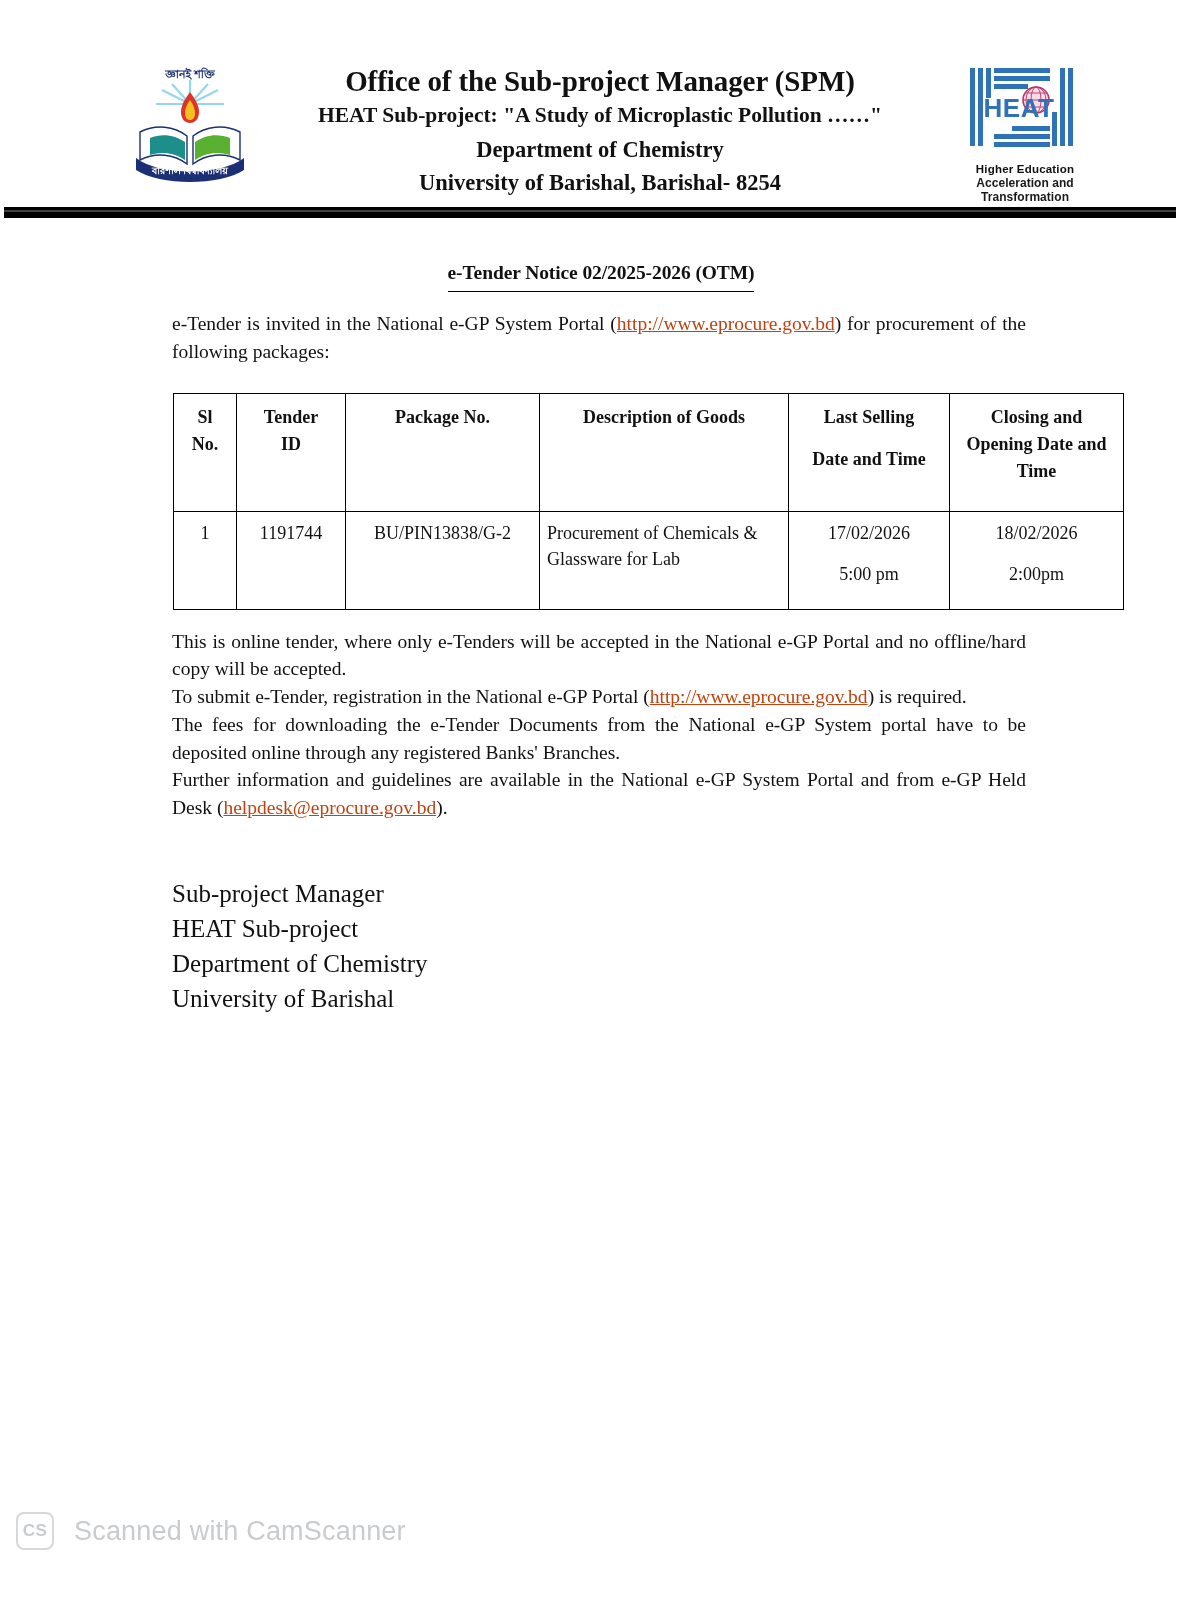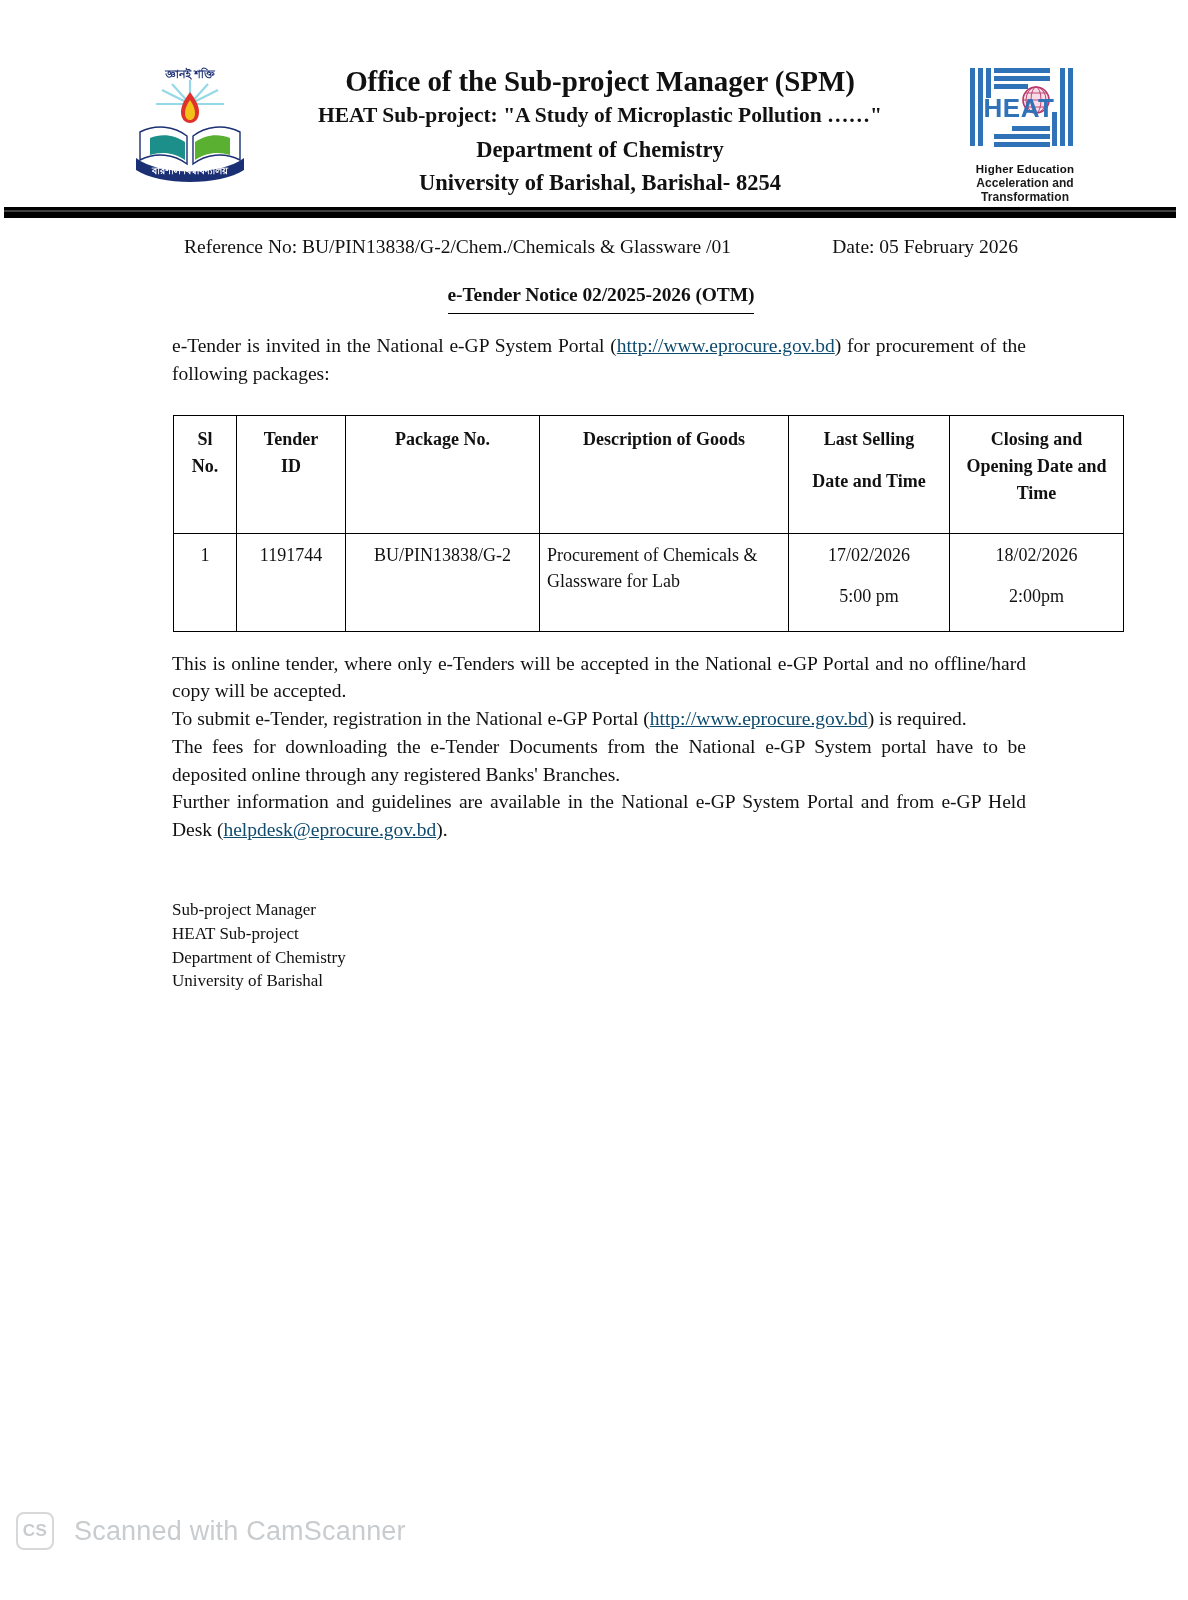--- a/index.html
+++ b/index.html
@@ -138,21 +138,21 @@
     padding-bottom: 8px;
   }
 
   .intro {
     margin-top: 26px;
     font-size: 19.5px;
     line-height: 1.42;
     text-align: justify;
     padding: 0 6px 0 2px;
   }
-  .link { color: #0c4a6e; }
+  .link { color: #c2410c; }
 
   
   table.tender {
     margin-top: 28px;
     margin-left: 3px;
     border-collapse: collapse;
     width: 858px;
     table-layout: fixed;
   }
   table.tender th,
@@ -188,21 +188,21 @@
     margin-top: 18px;
     font-size: 19.5px;
     line-height: 1.42;
     padding: 0 6px 0 2px;
   }
   .notes p { margin: 0; text-align: justify; }
   .notes p.last-line { text-align: left; }
 
   .signature {
     margin-top: 54px;
-    font-size: 17px;
+    font-size: 25px;
     line-height: 1.41;
     padding-left: 2px;
   }
   .signature div { white-space: nowrap; }
 
   
   .camscanner {
     position: absolute;
     left: 16px;
     bottom: 38px;
@@ -310,24 +310,20 @@
       <div class="heat-cap2">Acceleration and Transformation</div>
     </div>
   </div>
 
   <div class="divider">
     <div class="divider-inner"></div>
   </div>
 
   <div class="body-area">
 
-    <div class="refline">
-      <div>Reference No: BU/PIN13838/G-2/Chem./Chemicals &amp; Glassware /01</div>
-      <div class="date">Date: 05 February 2026</div>
-    </div>
 
     <div class="notice-title">
       <span>e-Tender Notice 02/2025-2026 (OTM)</span>
     </div>
 
     <div class="intro">
       <span>e-Tender is invited in the National e-GP System Portal (</span><a class="link" href="#">http://www.eprocure.gov.bd</a><span>) for procurement of the following packages:</span>
     </div>
 
     <table class="tender">

